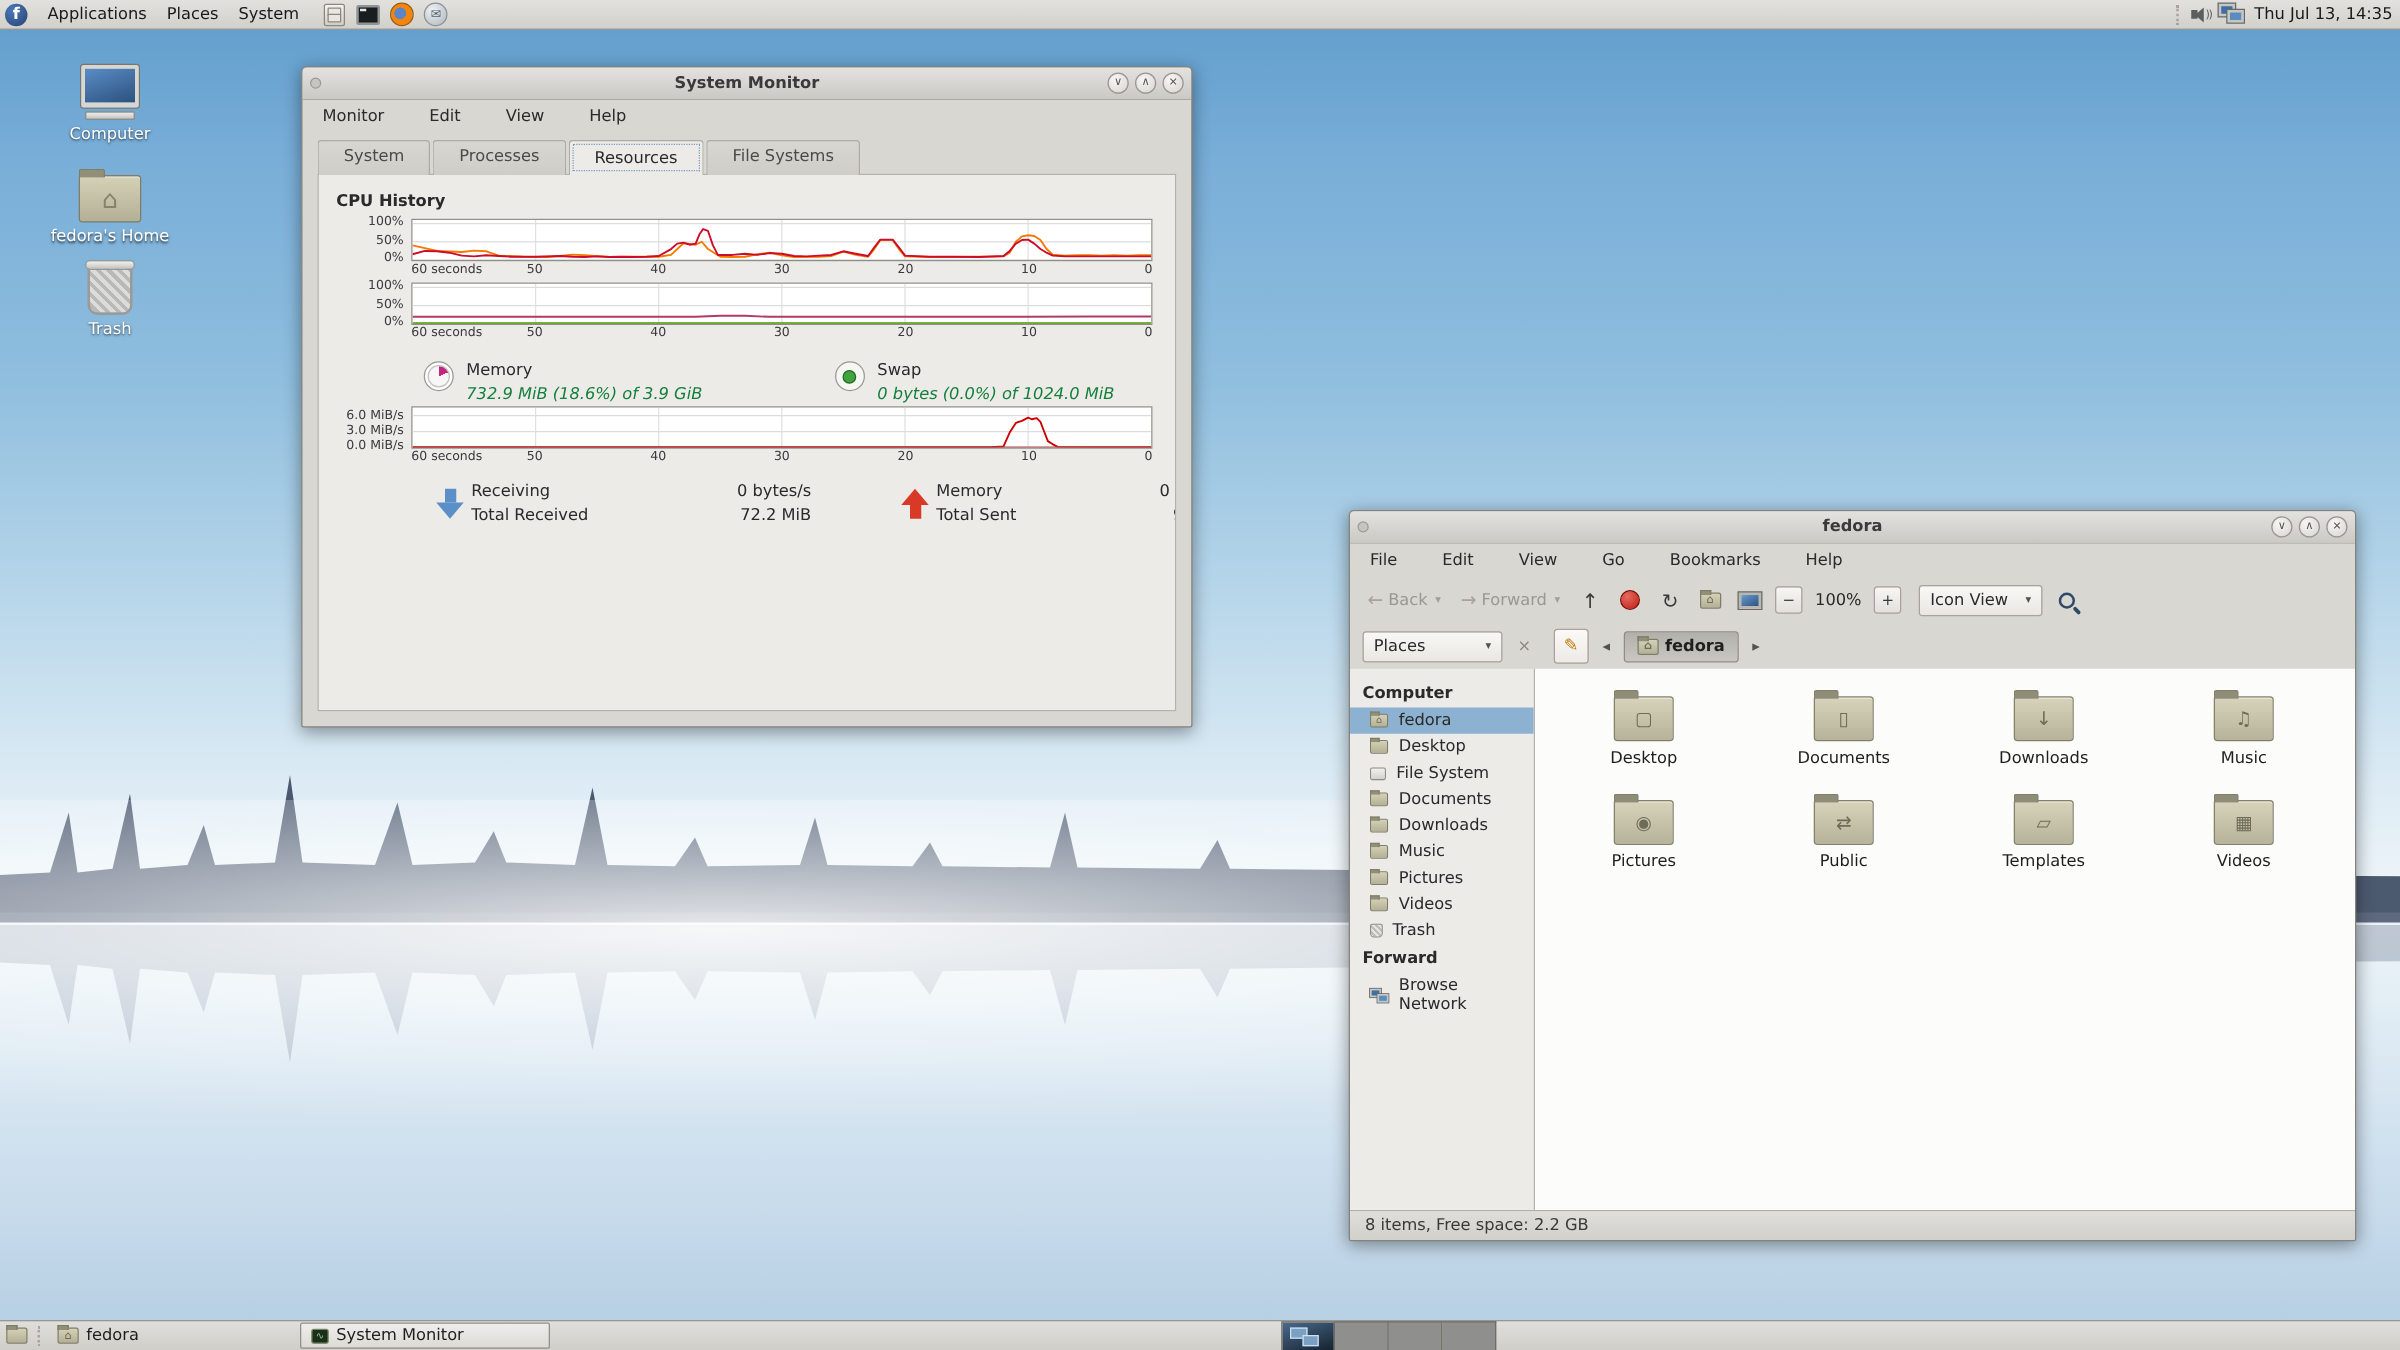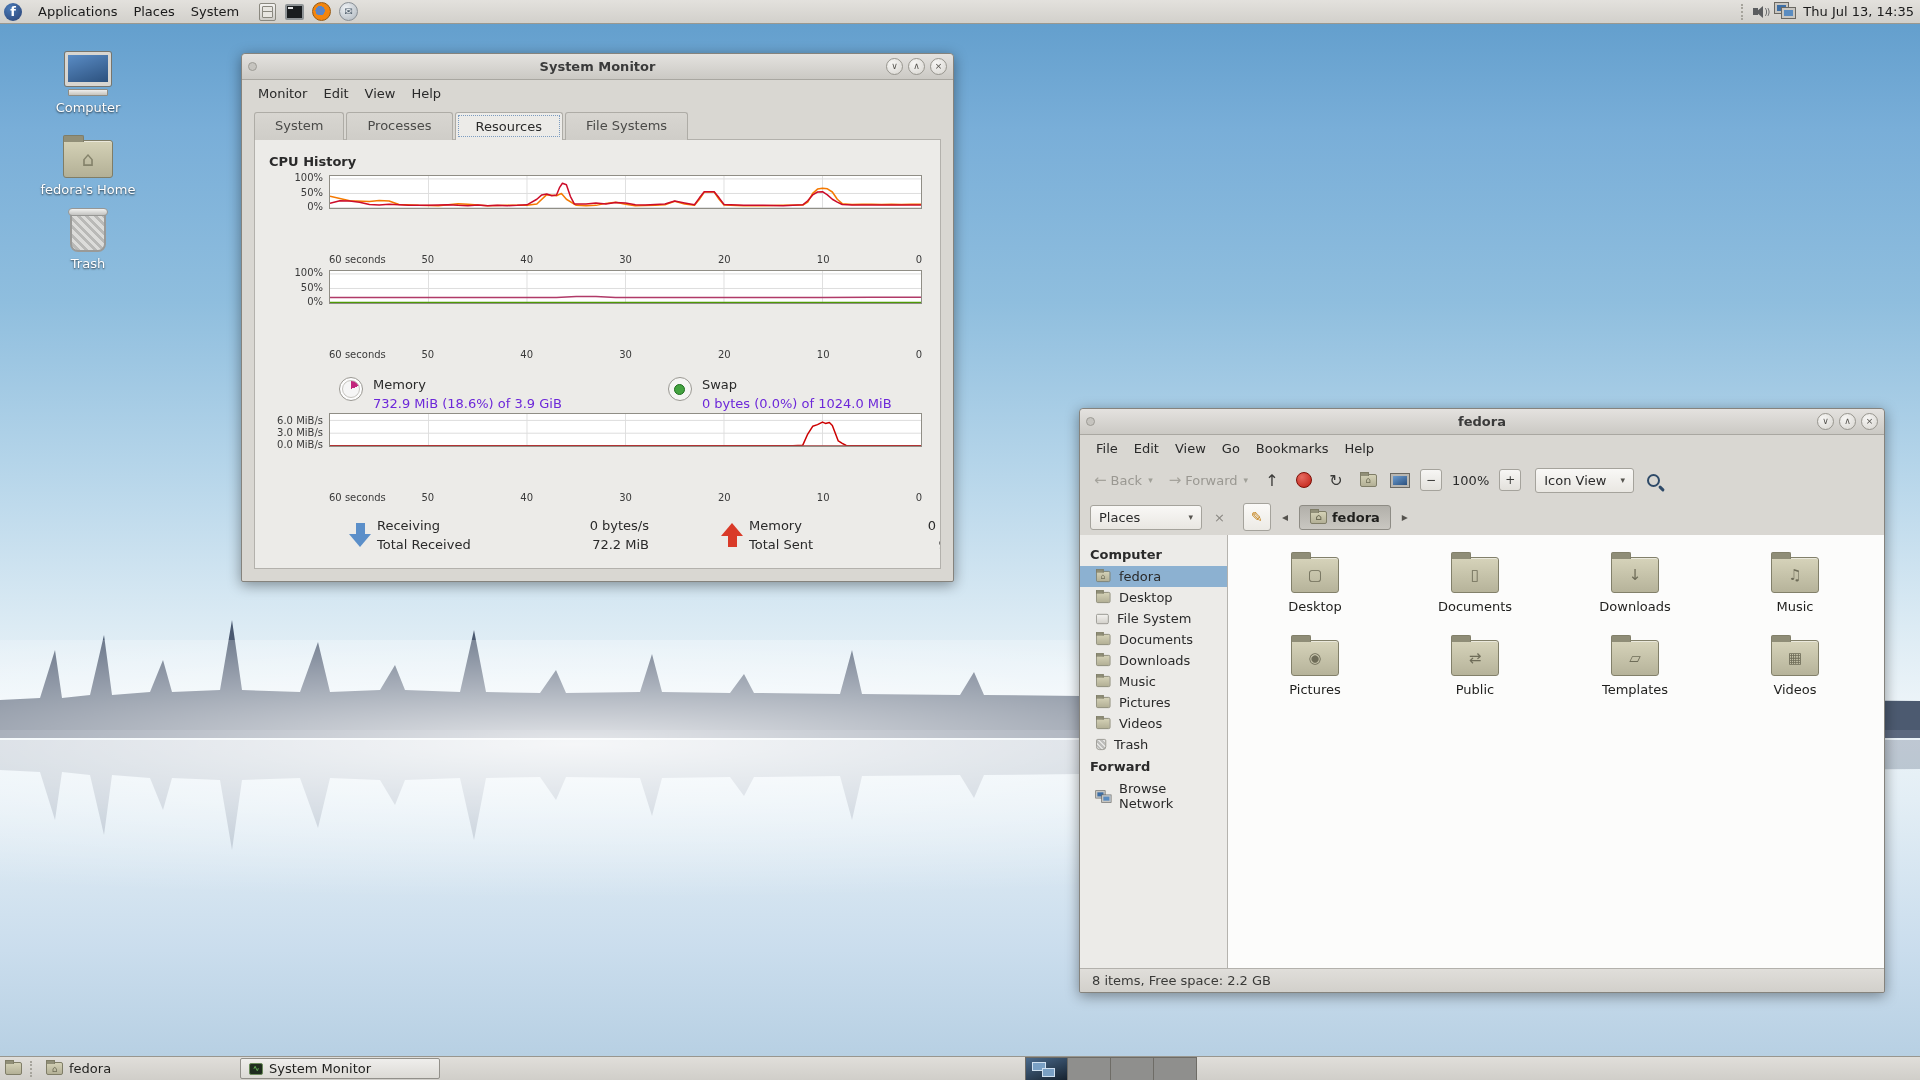--- a/index.html
+++ b/index.html
@@ -59,55 +59,55 @@
   
   .window { position:absolute; background:#d9d7d2; border:1px solid #85837d; border-radius:4px 4px 2px 2px;
     box-shadow:0 3px 14px rgba(0,0,0,.4); display:flex; flex-direction:column; z-index:10; }
   .titlebar { height:26px; background:linear-gradient(180deg,#e4e2df,#cbc9c4); border-bottom:1px solid #a9a7a1;
     border-radius:4px 4px 0 0; display:flex; align-items:center; position:relative; padding:0 6px; flex:none; }
   .win-dot { width:9px; height:9px; border-radius:50%; background:#c6c4bf; border:1px solid #9d9b95; }
   .win-title { position:absolute; left:0; right:0; text-align:center; font-weight:bold; color:#3a3a3a; font-size:13px; }
   .win-btns { margin-left:auto; display:flex; gap:5px; position:relative; }
   .winbtn { width:17px; height:17px; border-radius:50%; background:radial-gradient(circle at 35% 30%,#f7f6f4,#d7d5d0);
     border:1px solid #98968f; display:flex; align-items:center; justify-content:center; font-size:9px; color:#55534e; line-height:1; }
-  .menubar { height:26px; display:flex; align-items:center; gap:0; padding:0 8px; flex:none; }
+  .menubar { height:26px; display:flex; align-items:center; gap:20px; padding:0 8px; flex:none; }
   .menu-item { padding:3px 8px; color:#2a2a2a; }
 
   
   #sm-window { left:241px; top:53px; width:713px; height:529px; }
   .sm-tabs { display:flex; margin:6px 0 -1px 12px; position:relative; z-index:2; flex:none; }
   .sm-tab { padding:5px 20px 6px; border:1px solid #aeaca6; border-bottom:none; background:linear-gradient(#d8d6d1,#cfcdc8);
     color:#4a4a48; border-radius:3px 3px 0 0; margin-right:2px; }
   .sm-tab.active { background:#ecebe8; color:#2a2a2a; padding-top:6px; outline:1px dotted #7c9cc0; outline-offset:-4px; }
   .sm-page { flex:1; margin:0 12px 12px; border:1px solid #b3b1ac; background:#ecebe8; overflow:hidden; padding-top:8px; }
   .sec-heading { font-weight:bold; color:#2a2a2a; margin:6px 0 6px 14px; font-size:13px; }
   .graph-block { position:relative; margin:2px 18px 0 74px; }
   .plot { position:relative; height:34px; border:1px solid #908e86; background:#fff; }
   .plot svg { position:absolute; inset:0; width:100%; height:100%; }
   .ytick { position:absolute; right:calc(100% - 66px); font-size:10px; color:#3a3a3a; text-align:right; width:60px; }
   .graph-block .yt0 { top:-3px; } .graph-block .yt1 { top:12px; } .graph-block .yt2 { top:26px; }
   .yticks-col { position:absolute; left:-66px; top:0; width:60px; height:34px; }
   .yticks-col .ytick { right:0; }
-  .xticks { position:relative; height:15px; font-size:10px; color:#3a3a3a;margin-top:44px; }
+  .xticks { position:relative; height:15px; font-size:10px; color:#3a3a3a; }
   .xtick { position:absolute; top:1px; transform:translateX(-50%); }
   .xtick.first { transform:none; }
   .xtick.last { transform:translateX(-100%); }
   .cpu-legend { display:flex; margin:12px 0 4px 100px; align-items:center; }
   .swatch { width:30px; height:15px; border:1px solid #7a5200; margin-right:10px; }
   .swatch.red { border-color:#7a0a18; }
   .leg-text { color:#2a2a2a; }
   .leg-gap { width:168px; }
   .mem-legend { display:flex; margin:14px 0 0 84px; }
   .pie-icon { width:24px; height:24px; border-radius:50%; border:1px solid #9a9892; background:#fdfdfd; position:relative; flex:none; }
   .pie-fill { position:absolute; inset:2px; border-radius:50%; background:conic-gradient(#c2267d 0 67deg, #f6f6f6 67deg 360deg); border:1px solid #c6c4bf; }
   .dot-icon { width:24px; height:24px; border-radius:50%; border:1px solid #9a9892; background:#f6f6f4; display:flex; align-items:center; justify-content:center; flex:none; }
   .dot-inner { width:11px; height:11px; border-radius:50%; background:#44a340; border:1px solid #1e6e1e; }
   .mem-text { margin-left:10px; }
   .mem-text .l1 { color:#2a2a2a; }
-  .mem-text .l2 { color:#6d28d9; margin-top:4px; }
+  .mem-text .l2 { color:#15803d; margin-top:4px;font-style:italic; }
   .mem-group2 { margin-left:106px; }
   .net-legend { display:grid; grid-template-columns:34px 156px 116px 66px 34px 142px 96px; margin:12px 0 0 88px; row-gap:4px; align-items:center; }
   .net-label { color:#2a2a2a; }
   .net-value { text-align:right; color:#2a2a2a; }
   .arrow-wrap { grid-row:span 2; display:flex; flex-direction:column; align-items:center; justify-content:center; }
   .arr-stem { width:9px; height:11px; }
   .arr-head-down { width:0; height:0; border-left:11px solid transparent; border-right:11px solid transparent; border-top:13px solid; }
   .arr-head-up { width:0; height:0; border-left:11px solid transparent; border-right:11px solid transparent; border-bottom:13px solid; }
 
   

